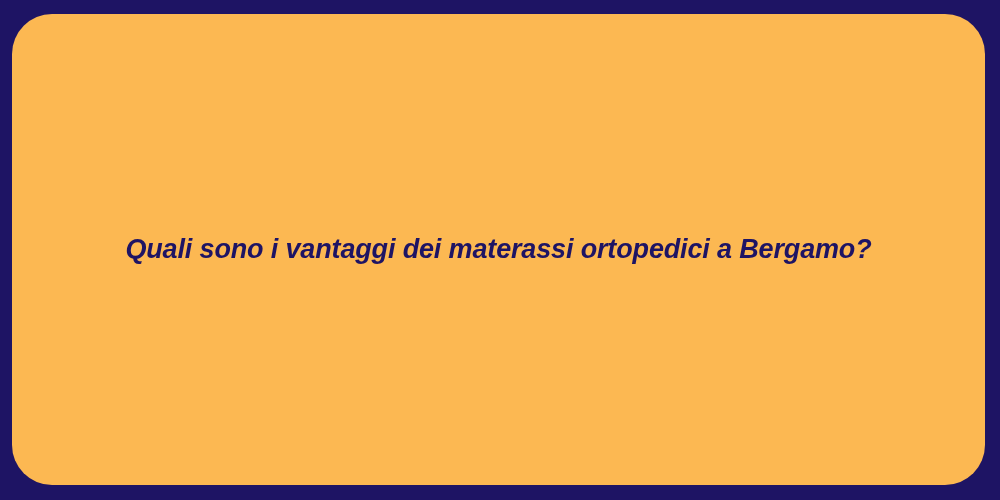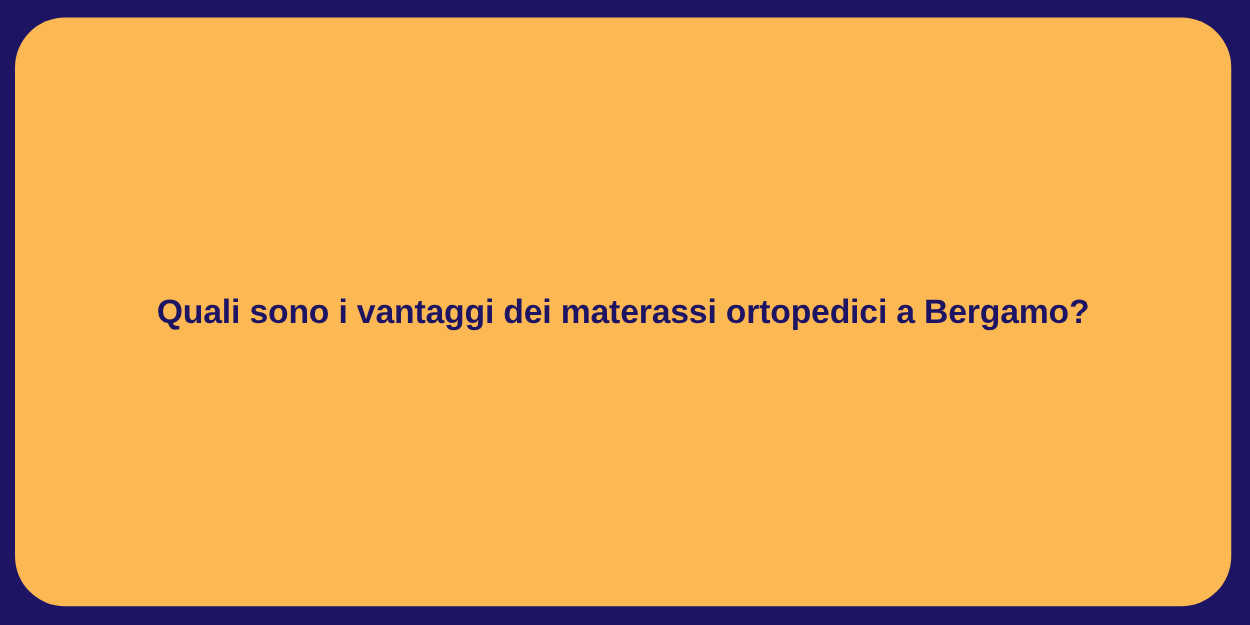--- a/index.html
+++ b/index.html
@@ -15,20 +15,21 @@
   }
 
   
   .frame {
     position: relative;
     box-sizing: border-box;
     width: 1000px;
     height: 500px;
     background: #1E1464;
     padding: 14px 15px 15px 12px;
+    font-style: italic;
   }
 
   
   .card {
     box-sizing: border-box;
     width: 100%;
     height: 100%;
     background: #FCB852;
     border-radius: 40px;
     display: flex;

